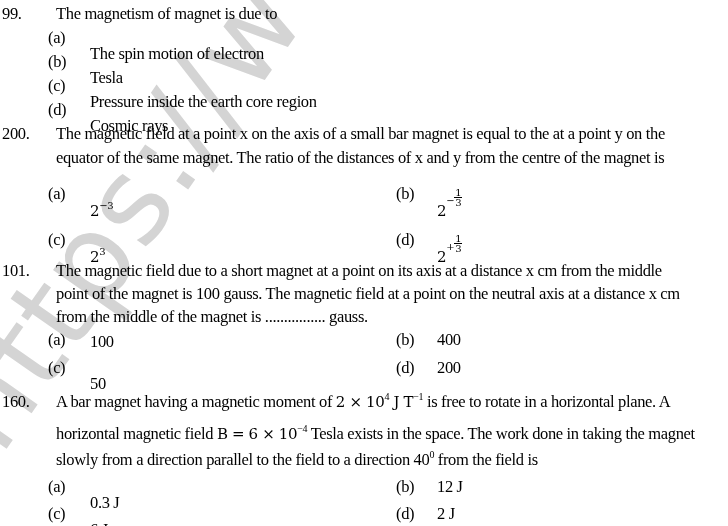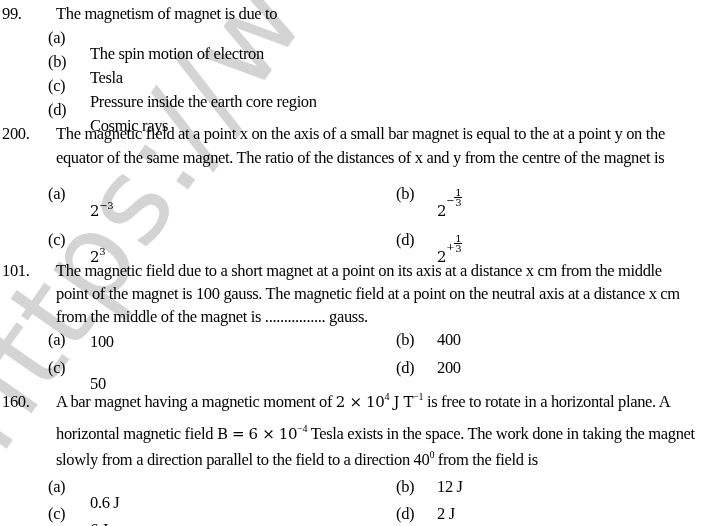--- a/index.html
+++ b/index.html
@@ -127,21 +127,21 @@
 
   <div>
     <span class="abs qnum" style="top:392px">160.</span>
     <span class="abs qtext" style="top:392px"><span>A bar magnet having a magnetic moment of </span><span class="math">2 × 10</span><sup class="s">4</sup><span class="math"> J T</span><sup class="s">−1</sup><span> is free to rotate in a horizontal plane. A</span></span>
 
     <span class="abs qtext" style="top:424px"><span>horizontal magnetic field </span><span class="math">B = 6 × 10</span><sup class="s">−4</sup><span> Tesla exists in the space. The work done in taking the magnet</span></span>
 
     <span class="abs qtext" style="top:450px"><span>slowly from a direction parallel to the field to a direction 40</span><sup class="s">0</sup><span> from the field is</span></span>
 
     <span class="abs optl" style="top:477px">(a)</span>
-    <span class="abs optv" style="top:477px">0.6 J</span>
+    <span class="abs optv" style="top:477px">0.3 J</span>
     <span class="abs optl2" style="top:477px">(b)</span>
     <span class="abs optv2" style="top:477px">12 J</span>
 
     <span class="abs optl" style="top:504px">(c)</span>
     <span class="abs optv" style="top:504px">6 J</span>
     <span class="abs optl2" style="top:504px">(d)</span>
     <span class="abs optv2" style="top:504px">2 J</span>
   </div>
 
 </div>

